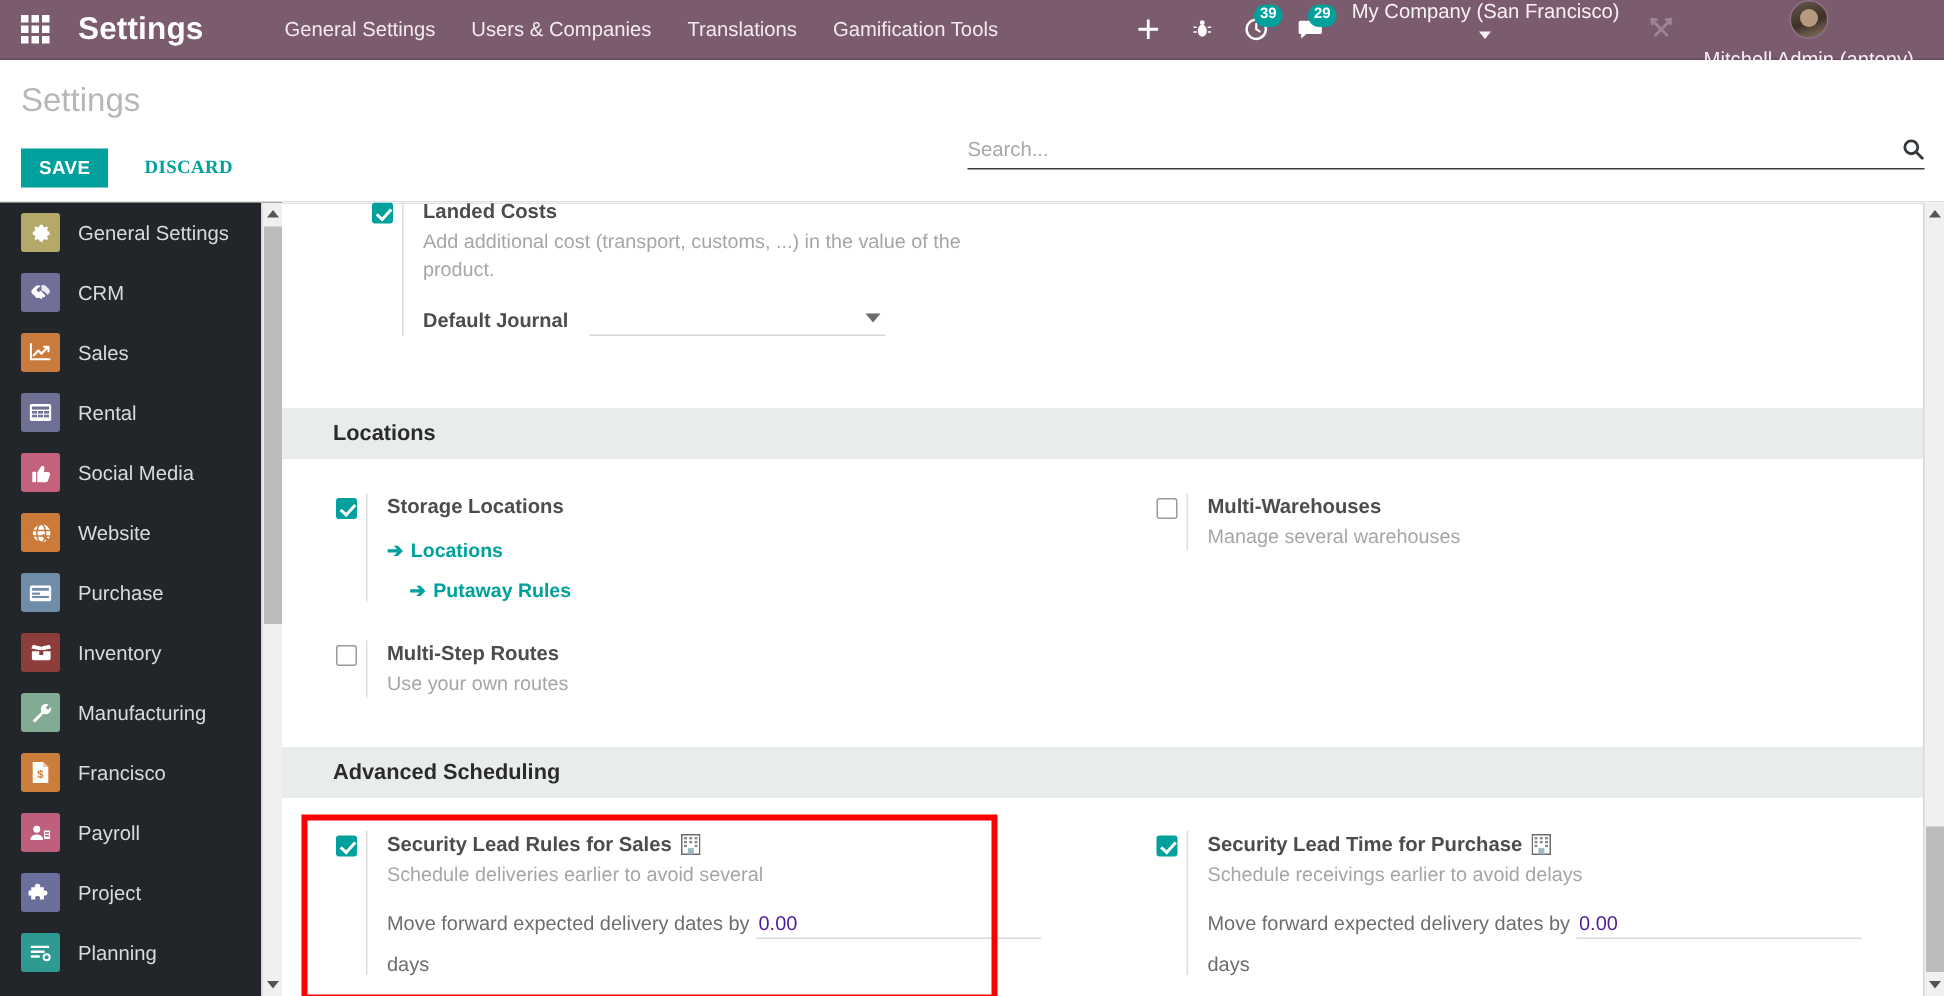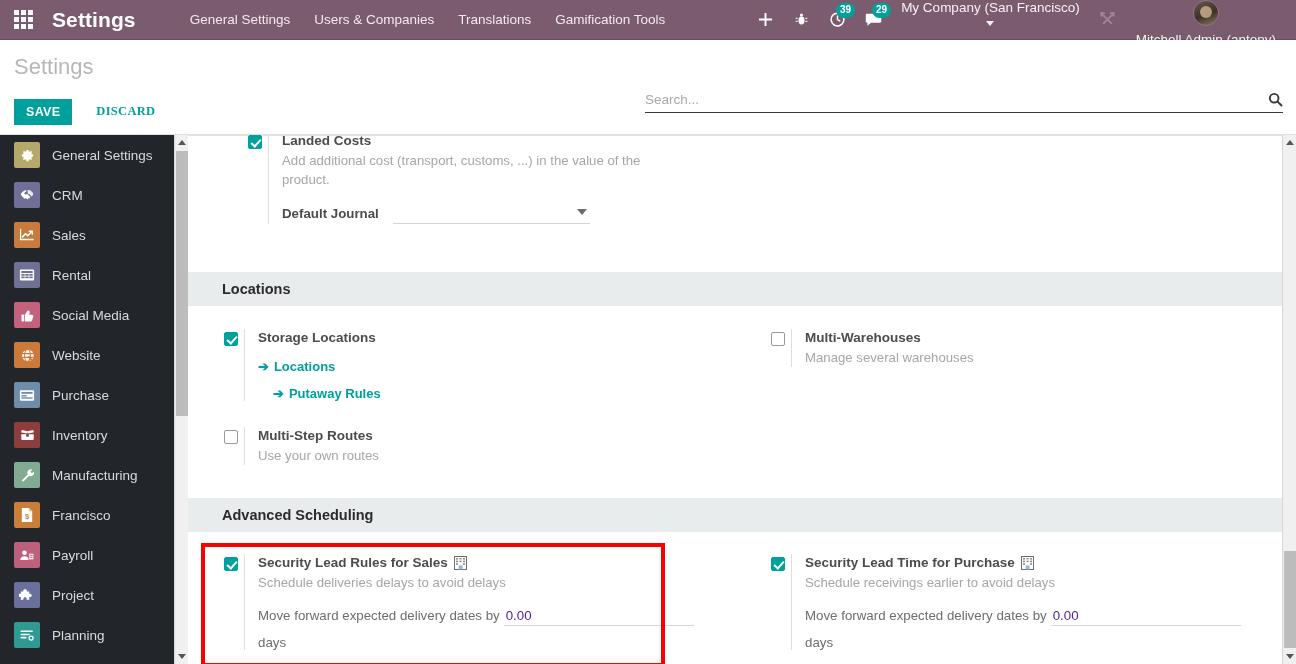--- a/index.html
+++ b/index.html
@@ -666,21 +666,21 @@
                       <rect x="2" y="4.6" width="2" height="1.6"></rect>
                         <rect x="5.5" y="4.6" width="2" height="1.6"></rect>
                         <rect x="9" y="4.6" width="2" height="1.6"></rect>
                       <rect x="2" y="7.2" width="2" height="1.6"></rect>
                         <rect x="9" y="7.2" width="2" height="1.6"></rect>
                     </g>
                     <rect x="4.6" y="9.4" width="4" height="4.1" fill="#9fb7c4"></rect>
                   </svg>
                 </span>
               </div>
-              <div class="sdesc">Schedule deliveries delays to avoid delays</div>
+              <div class="sdesc">Schedule deliveries earlier to avoid several</div>
               <div class="field-row">
                 <span>Move forward expected delivery dates by</span>
                 <input class="num-input" type="text" value="0.00" style="">
               </div>
               <span class="unit">days</span>
             </div>
           </div>
         </div>
 
         <div class="col">

